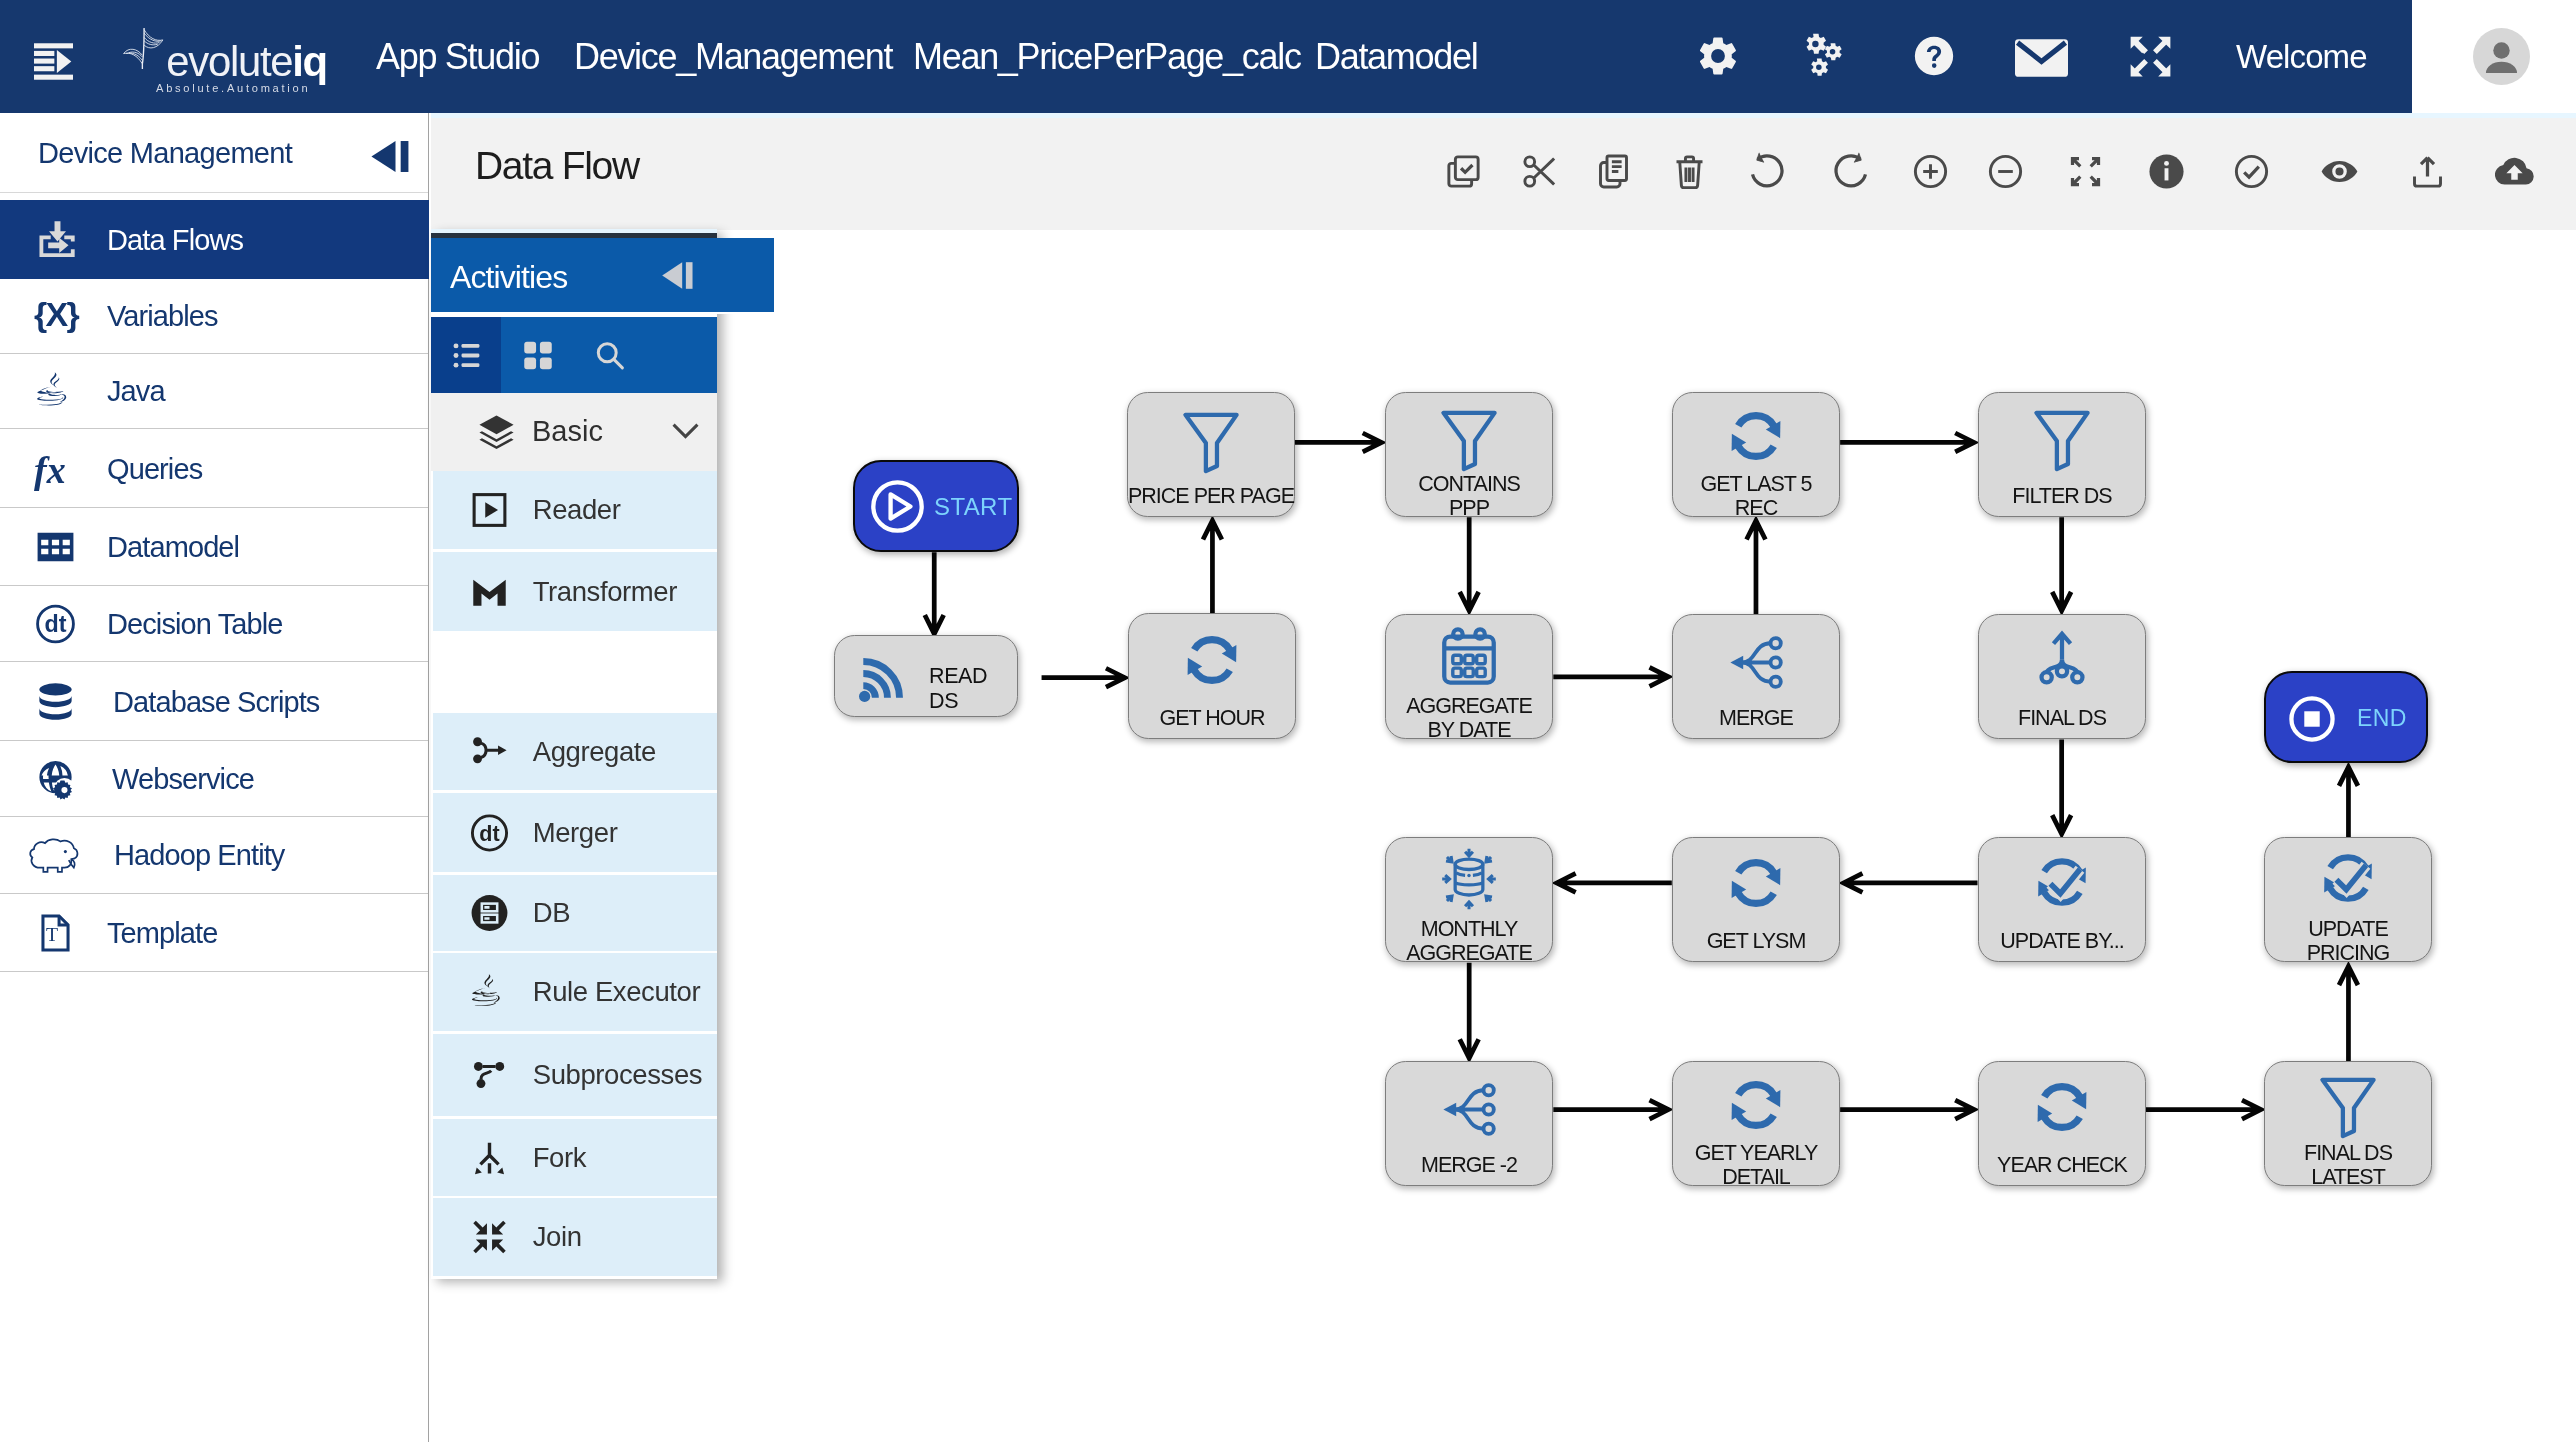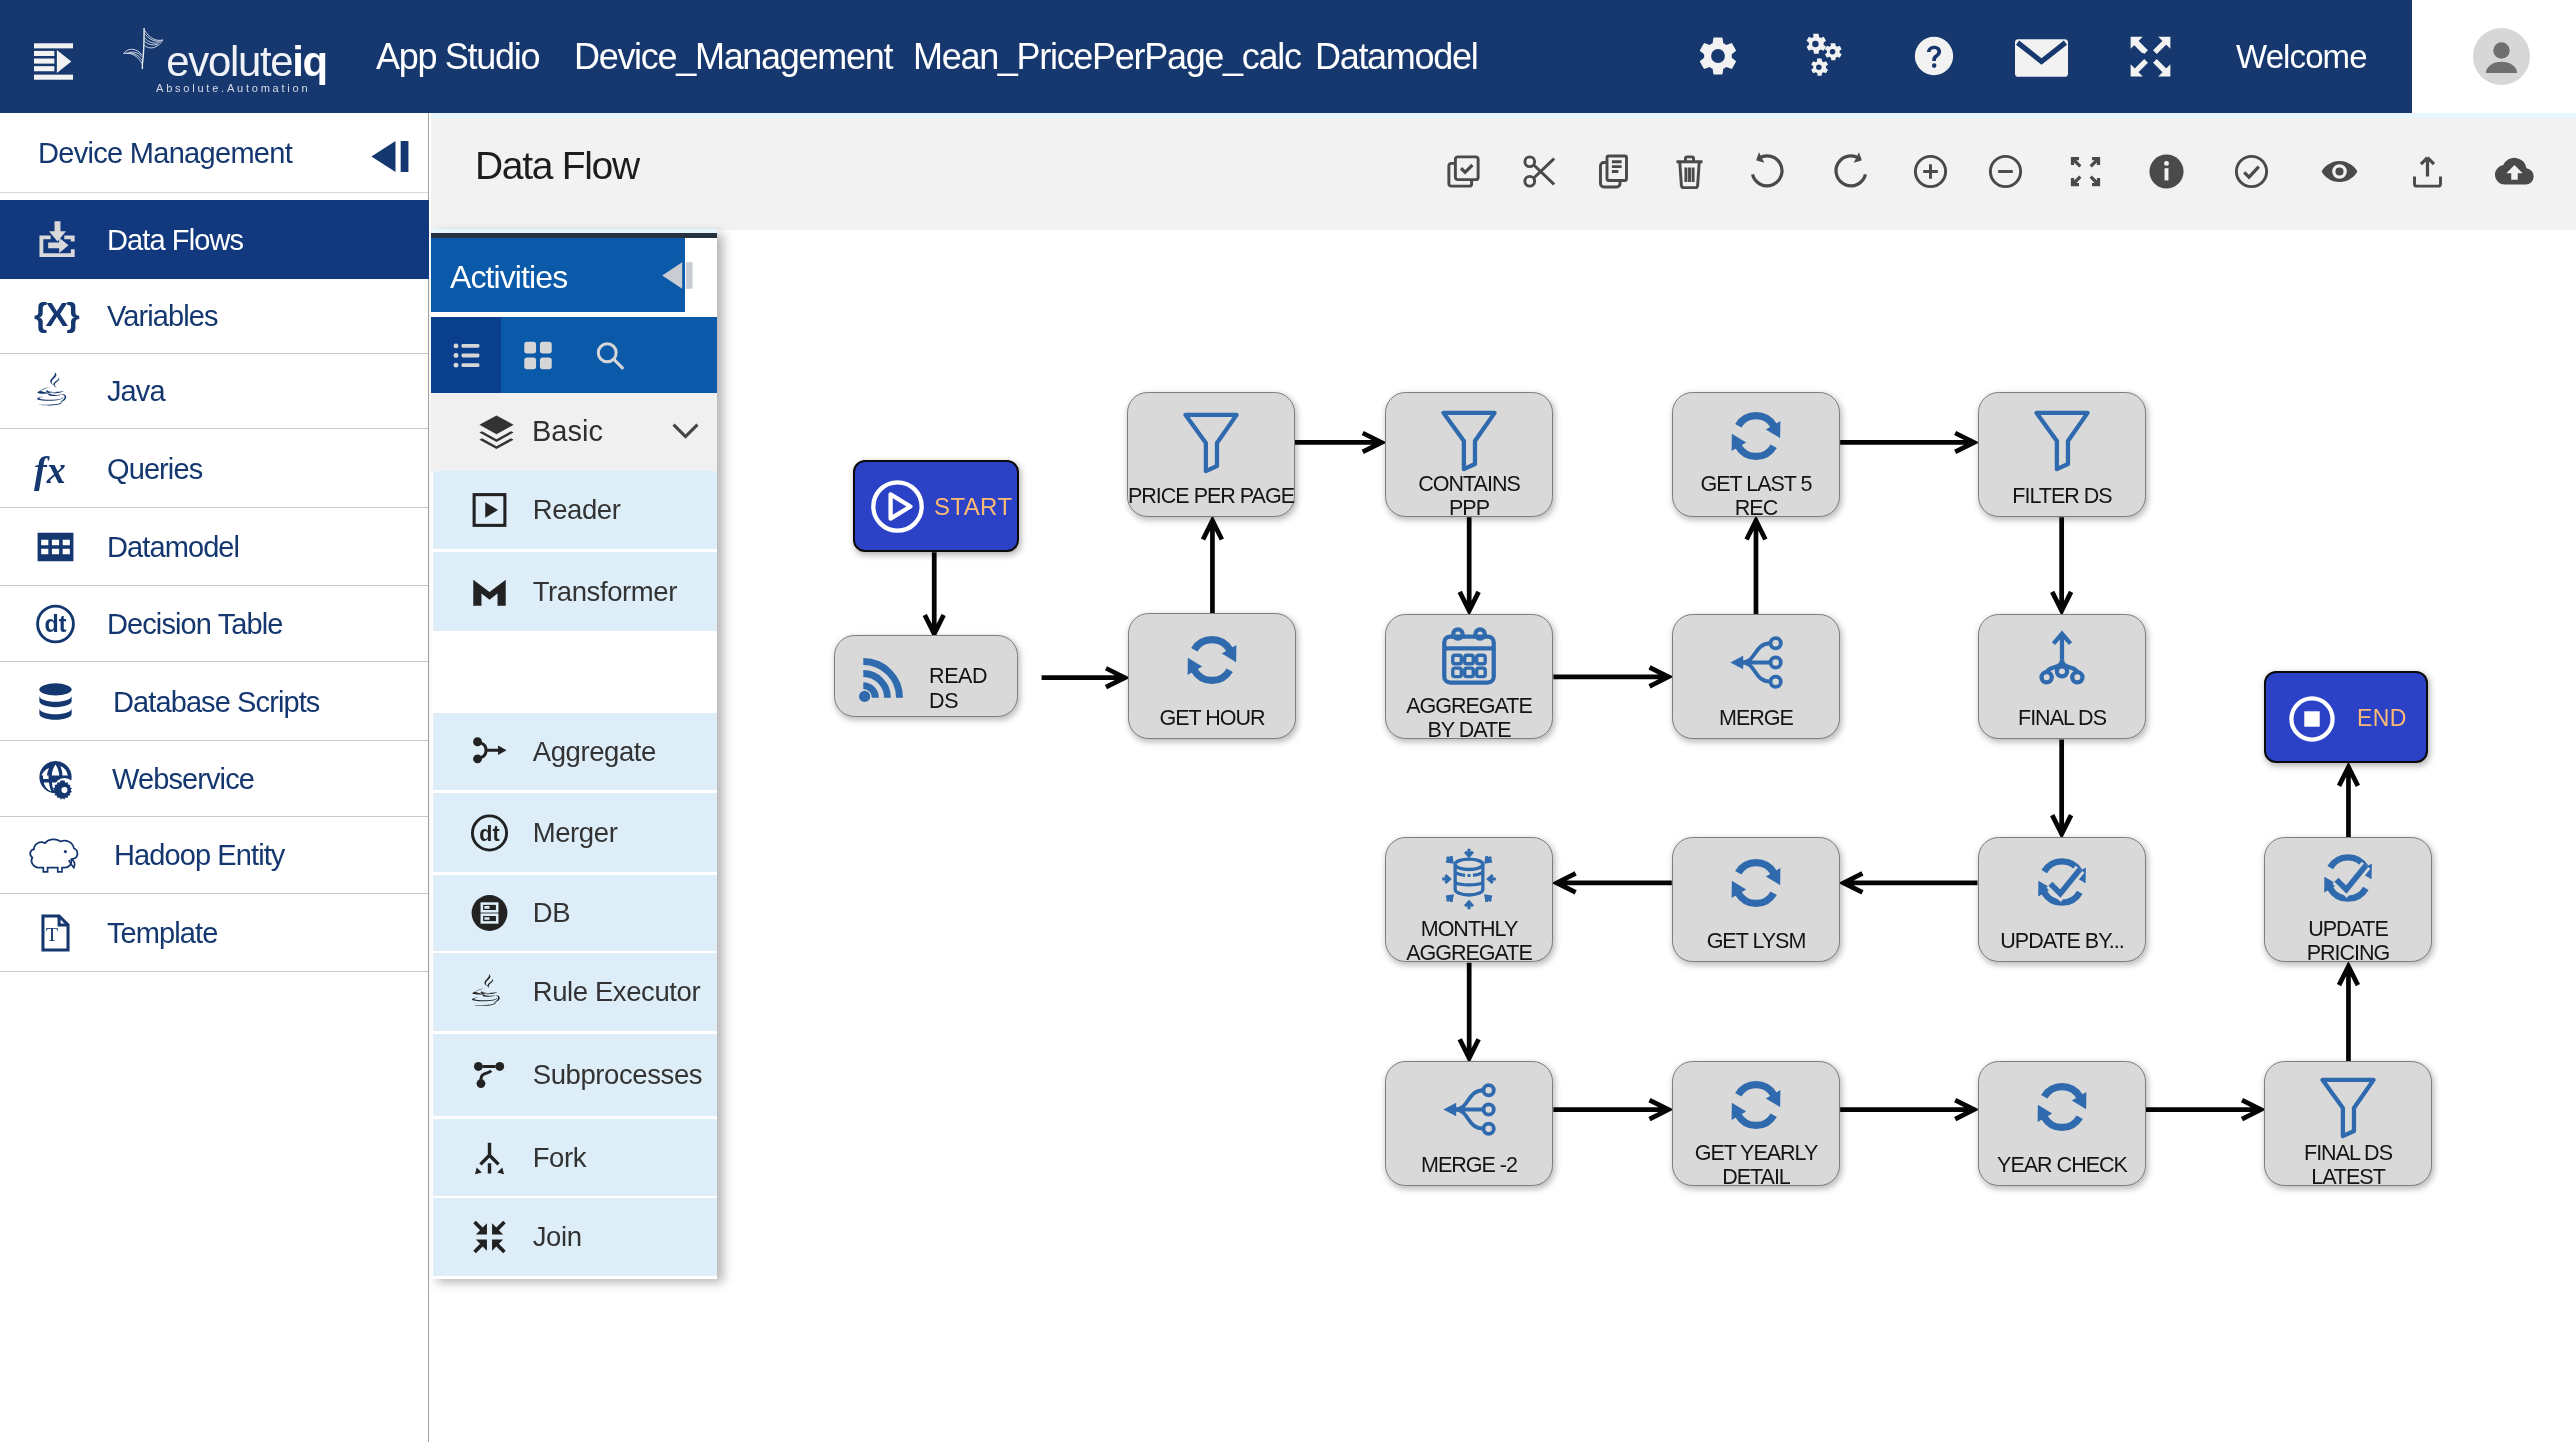--- a/index.html
+++ b/index.html
@@ -18,34 +18,34 @@
 #dataflows { position:absolute; left:0; top:87px; width:429px; height:79px; background:#12397e; }
 #dataflows .t { position:absolute; left:107px; top:50%; transform:translateY(-50%); font-size:29px; color:#fff; letter-spacing:-0.9px;}
 
 #toolbar { position:absolute; left:431px; top:113px; width:2145px; height:117px; background:#f2f2f2; }
 #toolbar .title { position:absolute; left:44px; top:31px; font-size:39px; color:#1d1d1d; letter-spacing:-1.3px; }
 .tbic { position:absolute; top:39px; width:39px; height:39px; }
 
 #acts { position:absolute; left:431px; top:229px; width:286px; height:1050px; box-shadow:6px 4.3px 10.3px rgba(0,0,0,0.3); background:#fff; }
 #actstrip1 { position:absolute; left:0; top:0; width:286px; height:4.3px; background:#e6f5fe; }
 #actstrip2 { position:absolute; left:0; top:4.3px; width:286px; height:5.2px; background:#27323f; }
-#acthead { position:absolute; left:0; top:9.4px; width:254px; height:76px; background:#0b5aa9; border-bottom:2.6px solid #fff; }
+#acthead { position:absolute; left:0; top:9.4px; width:343px; height:76px; background:#0b5aa9; border-bottom:2.6px solid #fff; }
 #acthead .t { position:absolute; left:19px; top:20.6px; font-size:32px; color:#fff; letter-spacing:-0.9px; }
 #acttabs { position:absolute; left:0; top:88px; width:286px; height:76px; background:#0b5aa9; }
 #acttabs .sel { position:absolute; left:0; top:0; width:70px; height:76px; background:#093f8c; }
 #basicrow { position:absolute; left:0; top:164px; width:286px; height:78px; background:#f0f0f0; }
 #basicrow .t { position:absolute; left:101px; top:22px; font-size:29px; color:#2f2f2f; }
 .actrow { position:absolute; left:1.7px; width:284px; background:#ddeef9; }
 .actrow .t { position:absolute; left:100px; top:50%; transform:translateY(-50%); font-size:27.5px; color:#333; white-space:nowrap; letter-spacing:-0.4px;}
 .actrow .ic { position:absolute; left:36px; top:50%; transform:translateY(-50%); width:41px; height:41px; }
 
 .node { position:absolute; background:#d9d9d9; border:1.7px solid #7d7d7d; border-radius:20.6px; box-shadow:1.7px 2.6px 6px rgba(0,0,0,0.28); }
 .node .lbl { position:absolute; left:0; bottom:6.9px; width:100%; text-align:center; font-size:21.5px; color:#141414; line-height:24px; letter-spacing:-1px; white-space:nowrap; }
 .node .nic { position:absolute; left:50%; transform:translateX(-50%); }
-.bnode { position:absolute; background:#2b41c6; border:2.6px solid #0a0a0a; border-radius:12px; color:#fdba74; box-shadow:1.7px 2.6px 6px rgba(0,0,0,0.3); }
+.bnode { position:absolute; background:#2b41c6; border:2.6px solid #0a0a0a; border-radius:28px; color:#7dd3fc; box-shadow:1.7px 2.6px 6px rgba(0,0,0,0.3); }
 </style>
 </head>
 <body>
 <div id="navbar">
 
   <svg class="abs" style="left:34px;top:43px;" width="39" height="37" viewBox="0 0 46 43">
     <g fill="#f2f2f2">
       <rect x="0" y="0" width="46" height="6"></rect>
       <rect x="0" y="9" width="24" height="6"></rect>
       <rect x="0" y="18" width="24" height="6"></rect>

